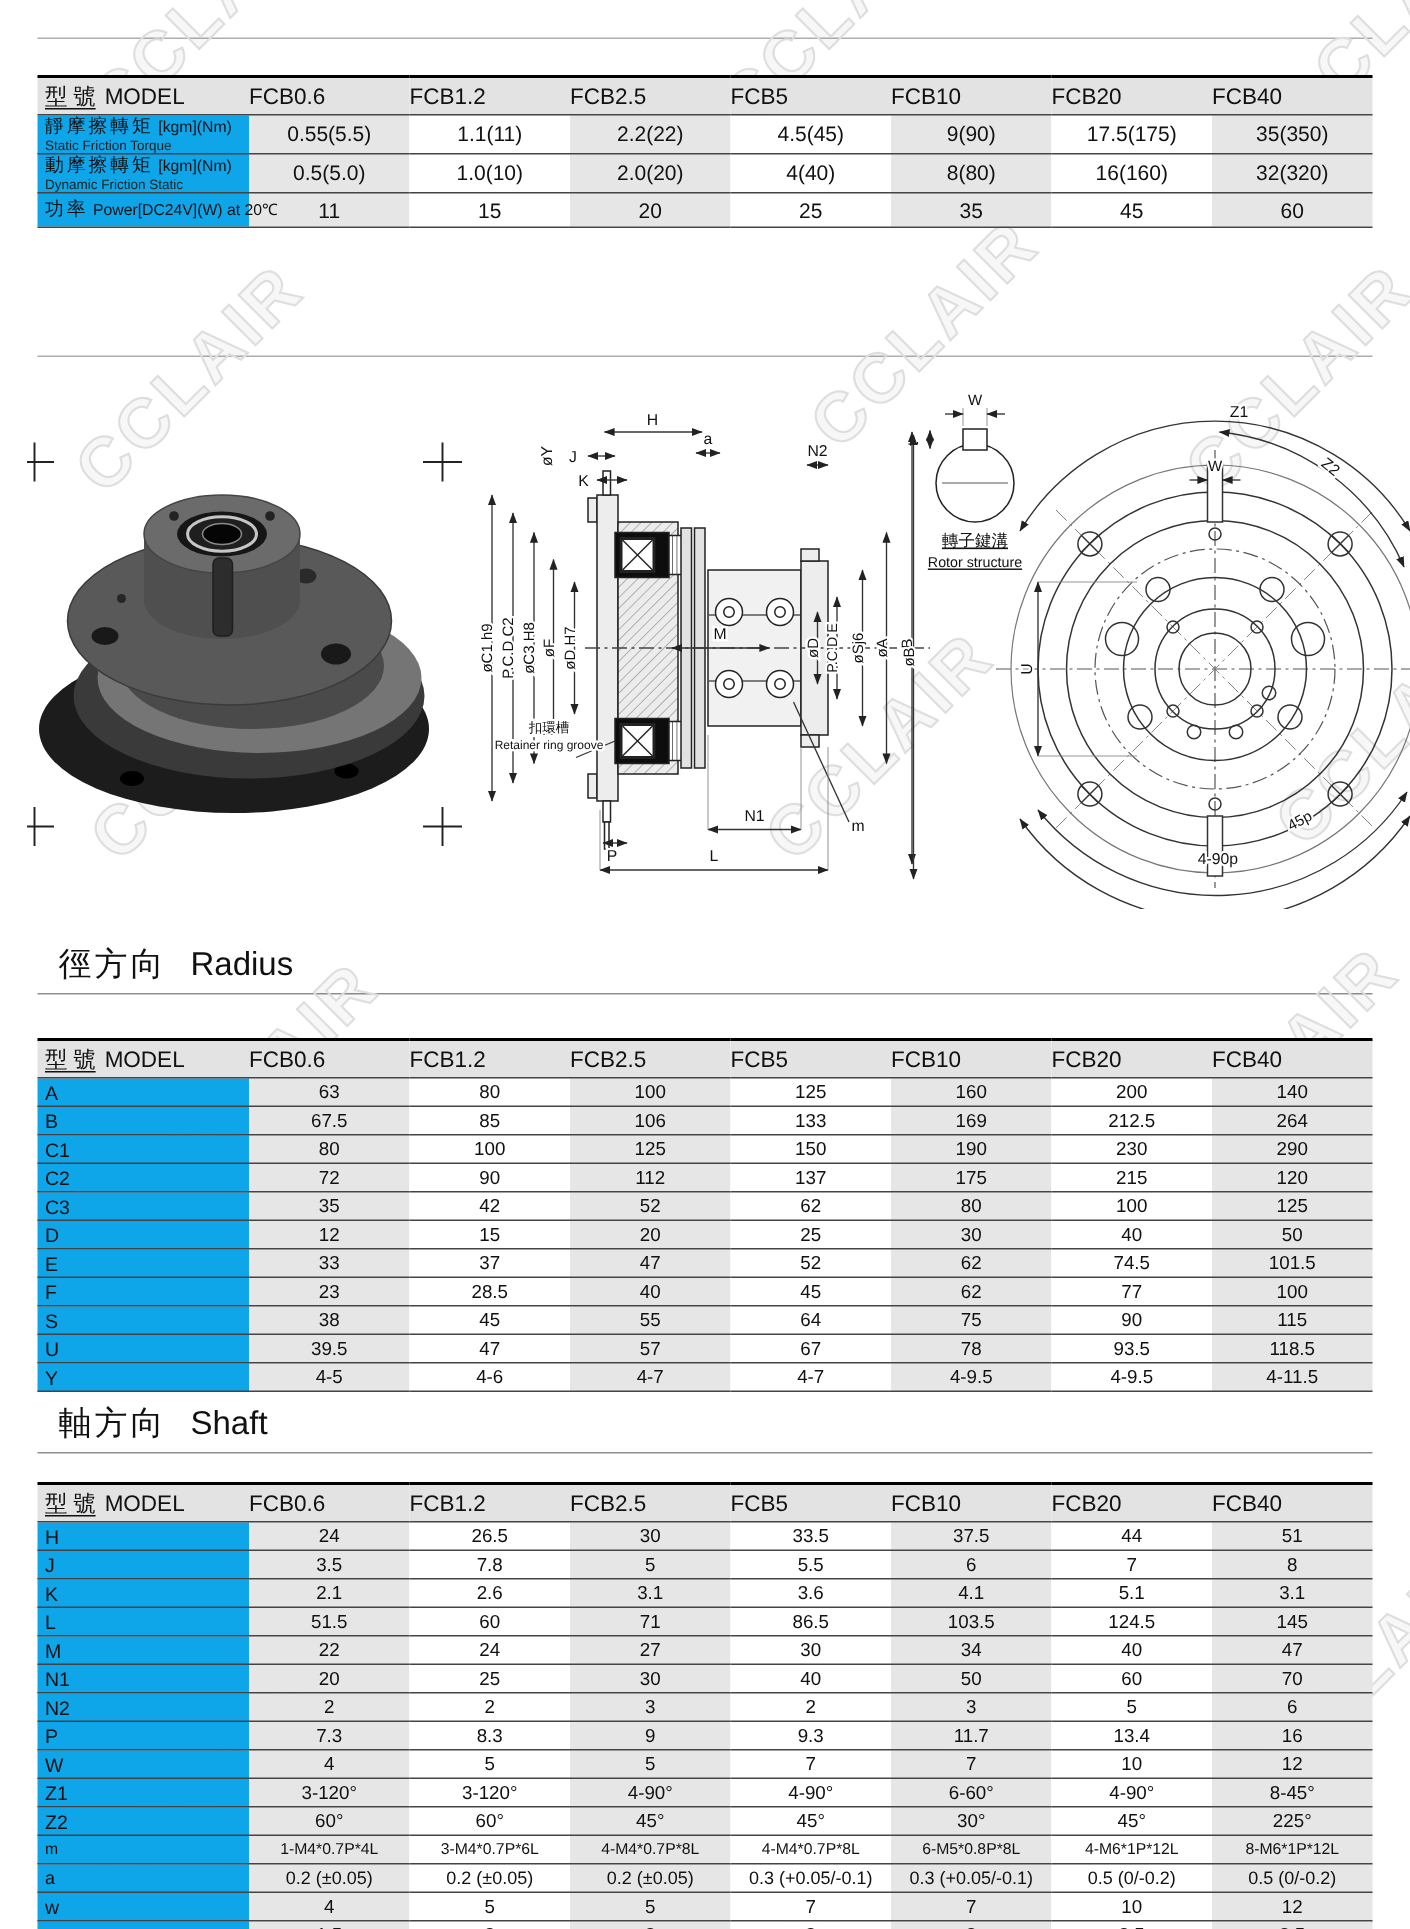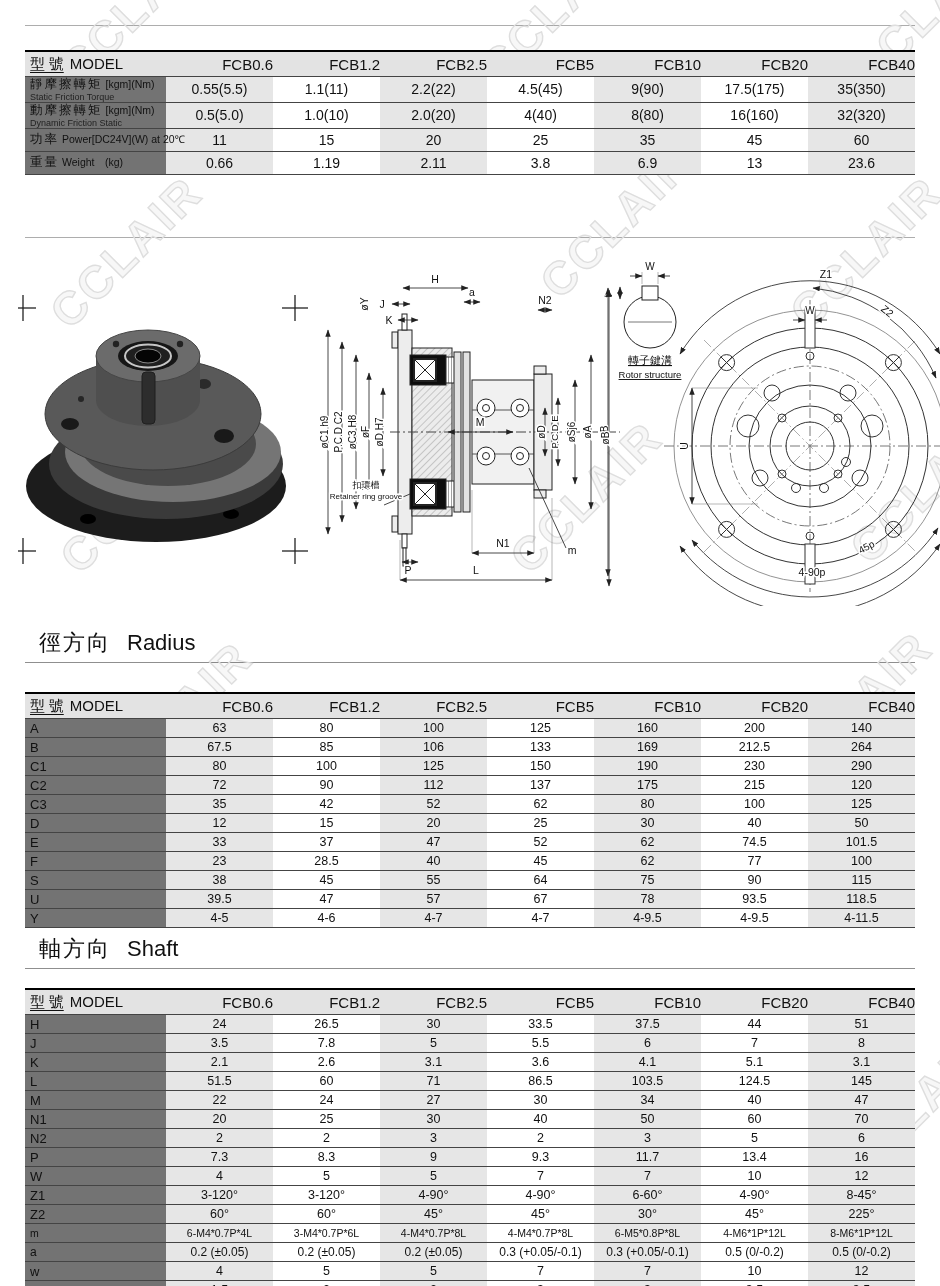--- a/index.html
+++ b/index.html
@@ -5,25 +5,25 @@
   html,body{margin:0;padding:0;background:#fff;}
   .page{position:relative;width:940px;height:1286px;background:#fff;overflow:hidden;
         font-family:"Liberation Sans",sans-serif;color:#111;}
   .hrule{position:absolute;left:25px;width:890px;border-top:1px solid #adadad;}
   .wm{position:absolute;font-size:46px;font-weight:bold;letter-spacing:3px;color:rgba(0,0,0,0.03);
       -webkit-text-stroke:1.4px #dedede;transform:rotate(-45deg);z-index:1;white-space:nowrap;}
   .tbl-wrap{position:absolute;left:25px;z-index:2;}
   table.data-table{border-collapse:collapse;table-layout:fixed;width:890px;
       border-top:2px solid #000;border-bottom:1px solid #444;}
   table.data-table th,table.data-table td{border-top:1px solid #444;padding:0;vertical-align:middle;}
-  table.data-table thead th{background:#e3e3e3;font-weight:normal;font-size:15px;height:24px;text-align:right;}
+  table.data-table thead th{background:#e3e3e3;font-weight:normal;font-size:15px;height:24px;text-align:left;}
   table.data-table thead th.lab{text-align:left;padding-left:5px;}
   table.data-table tbody td{text-align:center;background:#fff;}
   table.data-table tbody td:nth-child(even){background:#e6e6e6;}
-  table.data-table tbody td.lab{text-align:left;padding-left:5px;background:#737373;}
+  table.data-table tbody td.lab{text-align:left;padding-left:5px;background:#0ea5e9;}
   .u{text-decoration:underline;text-underline-offset:3px;font-family:Liberation Serif, serif;}
   .mh-en{margin-left:6px;}
   
   .spec-table tbody td{font-size:14px;height:22px;}
   .spec-table tbody td.lab{font-size:13px;}
   .lab-l1{line-height:1.1;white-space:nowrap;}
   .lab-zh{letter-spacing:2px;font-size:12.5px;}
   .lab-rest{font-size:10.5px;margin-left:3px;letter-spacing:0;}
   .lab-l2{font-size:9px;line-height:1;margin-top:1px;color:#222;}
   .lab-l2:empty{display:none;}
@@ -122,33 +122,20 @@
             </td>
             <td>11</td>
             <td>15</td>
             <td>20</td>
             <td>25</td>
             <td>35</td>
             <td>45</td>
             <td>60</td>
           </tr>
 
-          <tr>
-            <td class="lab">
-              <div class="lab-l1"><span class="lab-zh">重量</span><span class="lab-rest">Weight　(kg)</span></div>
-
-            </td>
-            <td>0.66</td>
-            <td>1.19</td>
-            <td>2.11</td>
-            <td>3.8</td>
-            <td>6.9</td>
-            <td>13</td>
-            <td>23.6</td>
-          </tr>
 
         </tbody>
     </table>
   </div>
 
   <div class="hrule" style="top:237px"></div>
 
   <svg class="drawing" style="left:18px;top:264px" width="290" height="330" viewBox="0 0 290 330">
 
     <g stroke="#222" stroke-width="1.3">
@@ -682,21 +669,21 @@
             <td>60°</td>
             <td>45°</td>
             <td>45°</td>
             <td>30°</td>
             <td>45°</td>
             <td>225°</td>
           </tr>
 
           <tr>
             <td class="lab">m</td>
-            <td>6-M4*0.7P*4L</td>
+            <td>1-M4*0.7P*4L</td>
             <td>3-M4*0.7P*6L</td>
             <td>4-M4*0.7P*8L</td>
             <td>4-M4*0.7P*8L</td>
             <td>6-M5*0.8P*8L</td>
             <td>4-M6*1P*12L</td>
             <td>8-M6*1P*12L</td>
           </tr>
 
           <tr>
             <td class="lab">a</td>

